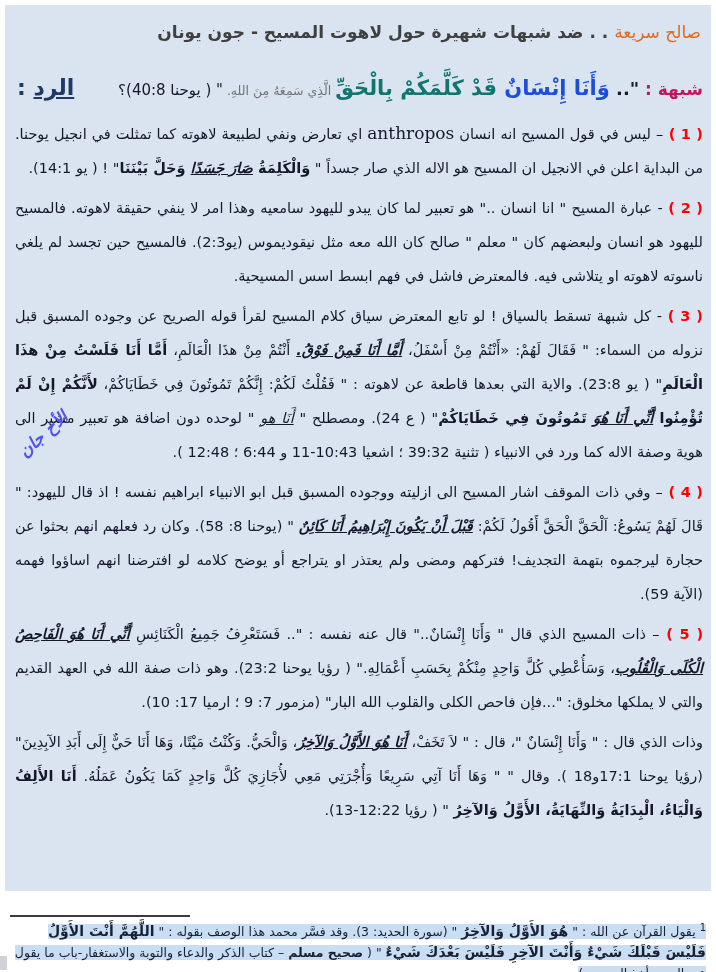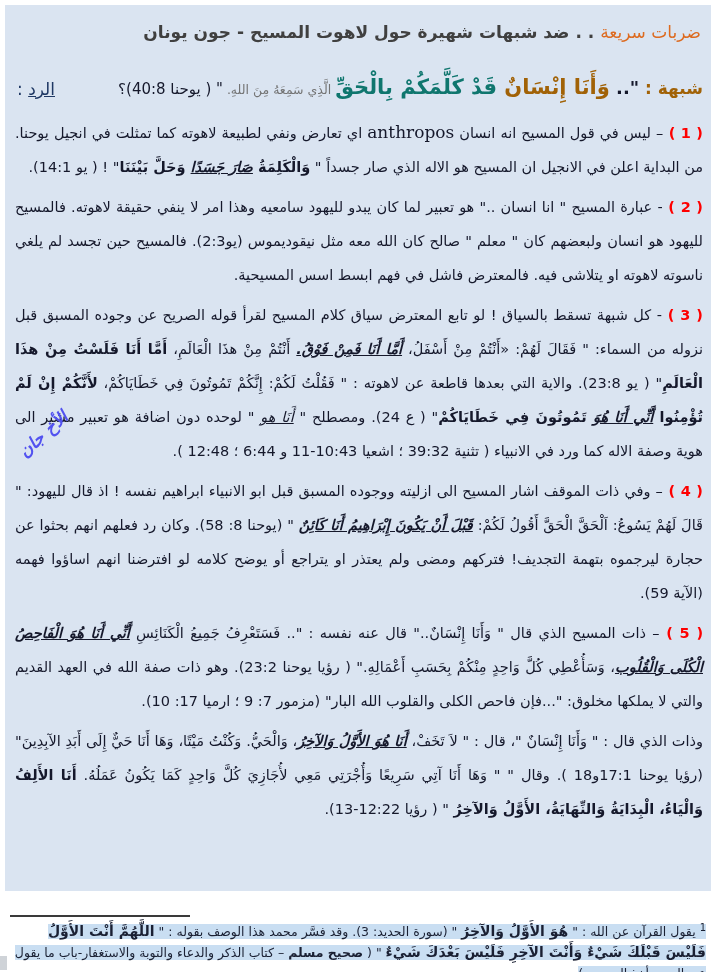--- a/index.html
+++ b/index.html
@@ -20,26 +20,26 @@
     white-space:nowrap;
   }
   .orange{color:#dd6a1f;}
   .green{color:#404040;font-weight:bold;}
   
   .claim-row{
     display:flex;justify-content:space-between;align-items:flex-end;
     margin:30px 0 0 4px;
   }
   .claim-text{font-size:15px;color:#15182b;}
-  .label{color:#a16207;font-weight:bold;font-size:17px;}
+  .label{color:#be185d;font-weight:bold;font-size:17px;}
   .big{font-size:18px;font-weight:bold;color:#15182b;}
   .bigger{font-size:21px;font-weight:bold;color:#0f766e;}
-  .red{color:#a16207;}
+  .red{color:#1d4ed8;}
   .small{font-size:12.5px;color:#737373;}
-  .answer{font-size:17px;color:#1f3864;font-weight:normal;white-space:nowrap;}
+  .answer{font-size:22px;color:#1f3864;font-weight:bold;white-space:nowrap;}
   .u2{text-decoration:underline;}
   
   .para{
     font-size:14.5px;line-height:34px;color:#15182b;
     text-align:justify;margin:6px 0 0 2px;
   }
   .para.first{margin-top:16px;}
   .marker{color:#fe0000;font-weight:bold;}
   .b{font-weight:bold;}
   .u{text-decoration:underline;font-style:italic;}
@@ -68,21 +68,21 @@
     position:absolute;left:0;top:956px;width:7px;height:14px;background:#cfd3d8;
   }
 </style>
 </head>
 <body>
 
 <div class="page">
 
   <div class="content">
 
-    <div class="header"><span class="orange">ضربات سريعة</span><span class="green"> . . </span><span class="green">ضد شبهات شهيرة حول لاهوت المسيح - جون يونان</span></div>
+    <div class="header"><span class="orange">صالح سريعة</span><span class="green"> . . </span><span class="green">ضد شبهات شهيرة حول لاهوت المسيح - جون يونان</span></div>
 
     <div class="claim-row">
       <div class="claim-text"><span class="label">شبهة : </span><span class="big">".. </span><span class="bigger red">وَأَنَا إِنْسَانٌ</span><span class="bigger"> قَدْ كَلَّمَكُمْ بِالْحَقِّ</span><span class="small"> الَّذِي سَمِعَهُ مِنَ اللهِ. </span><span>" ( يوحنا 40:8)؟</span></div>
       <div class="answer"><span class="u2">الرد</span><span> :</span></div>
     </div>
 
     <div class="para first"><span class="marker">( 1 ) </span><span>– ليس في قول المسيح انه انسان </span><span class="latin">anthropos</span><span> اي تعارض ونفي لطبيعة لاهوته كما تمثلت في انجيل يوحنا. من البداية اعلن في الانجيل ان المسيح هو الاله الذي صار جسداً " </span><span class="b">وَالْكَلِمَةُ </span><span class="b u">صَارَ جَسَدًا</span><span class="b"> وَحَلَّ بَيْنَنَا</span><span>" ! ( يو 14:1).</span></div>
     <div class="para"><span class="marker">( 2 ) </span><span>- عبارة المسيح " انا انسان .." هو تعبير لما كان يبدو لليهود سامعيه وهذا امر لا ينفي حقيقة لاهوته. فالمسيح لليهود هو انسان ولبعضهم كان " معلم " صالح كان الله معه مثل نيقوديموس (يو2:3). فالمسيح حين تجسد لم يلغي ناسوته لاهوته او يتلاشى فيه. فالمعترض فاشل في فهم ابسط اسس المسيحية.</span></div>
     <div class="para"><span class="marker">( 3 ) </span><span>- كل شبهة تسقط بالسياق ! لو تابع المعترض سياق كلام المسيح لقرأ قوله الصريح عن وجوده المسبق قبل نزوله من السماء: " فَقَالَ لَهُمْ: «أَنْتُمْ مِنْ أَسْفَلُ، </span><span class="b u">أَمَّا أَنَا فَمِنْ فَوْقُ.</span><span> أَنْتُمْ مِنْ هذَا الْعَالَمِ، </span><span class="b">أَمَّا أَنَا فَلَسْتُ مِنْ هذَا الْعَالَمِ</span><span>" ( يو 23:8). والاية التي بعدها قاطعة عن لاهوته : " فَقُلْتُ لَكُمْ: إِنَّكُمْ تَمُوتُونَ فِي خَطَايَاكُمْ، </span><span class="b">لأَنَّكُمْ إِنْ لَمْ تُؤْمِنُوا </span><span class="b u">أَنِّي أَنَا هُوَ</span><span class="b"> تَمُوتُونَ فِي خَطَايَاكُمْ</span><span>" ( ع 24). ومصطلح " </span><span class="u">أَنَا هو</span><span> " لوحده دون اضافة هو تعبير مشير الى هوية وصفة الاله كما ورد في الانبياء ( تثنية 39:32 ؛ اشعيا 10:43-11 و 6:44 ؛ 12:48 ).</span></div>
     <div class="para"><span class="marker">( 4 ) </span><span>– وفي ذات الموقف اشار المسيح الى ازليته ووجوده المسبق قبل ابو الانبياء ابراهيم نفسه ! اذ قال لليهود: " قَالَ لَهُمْ يَسُوعُ: اَلْحَقَّ الْحَقَّ أَقُولُ لَكُمْ: </span><span class="b u">قَبْلَ أَنْ يَكُونَ إِبْرَاهِيمُ أَنَا كَائِنٌ</span><span> " (يوحنا 8: 58). وكان رد فعلهم انهم بحثوا عن حجارة ليرجموه بتهمة التجديف! فتركهم ومضى ولم يعتذر او يتراجع أو يوضح كلامه لو افترضنا انهم اساؤوا فهمه (الآية 59).</span></div>

